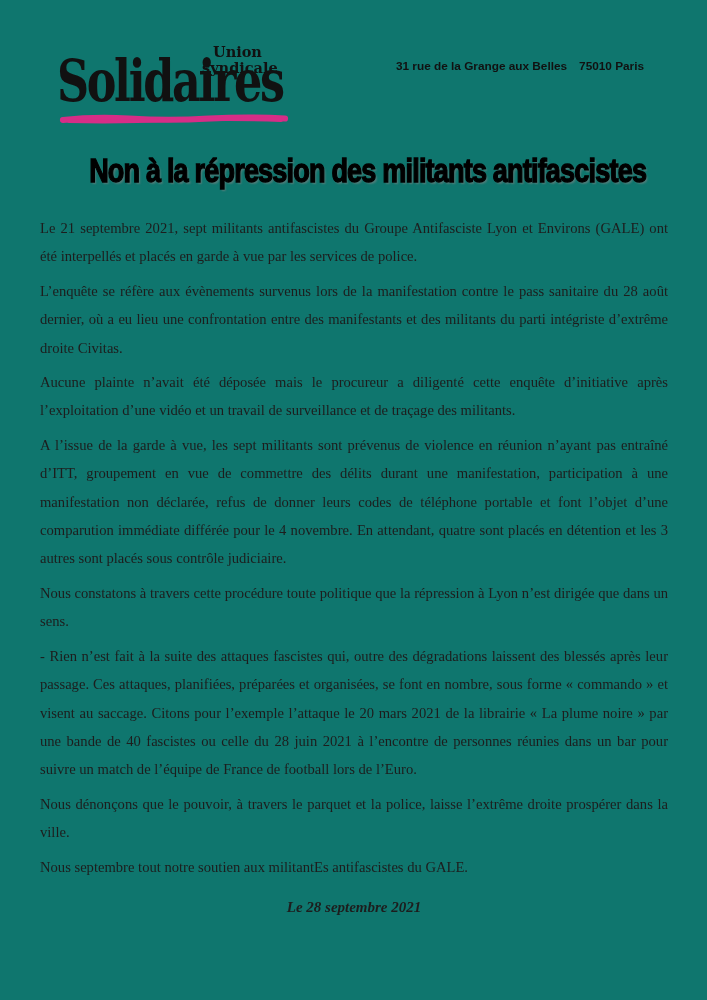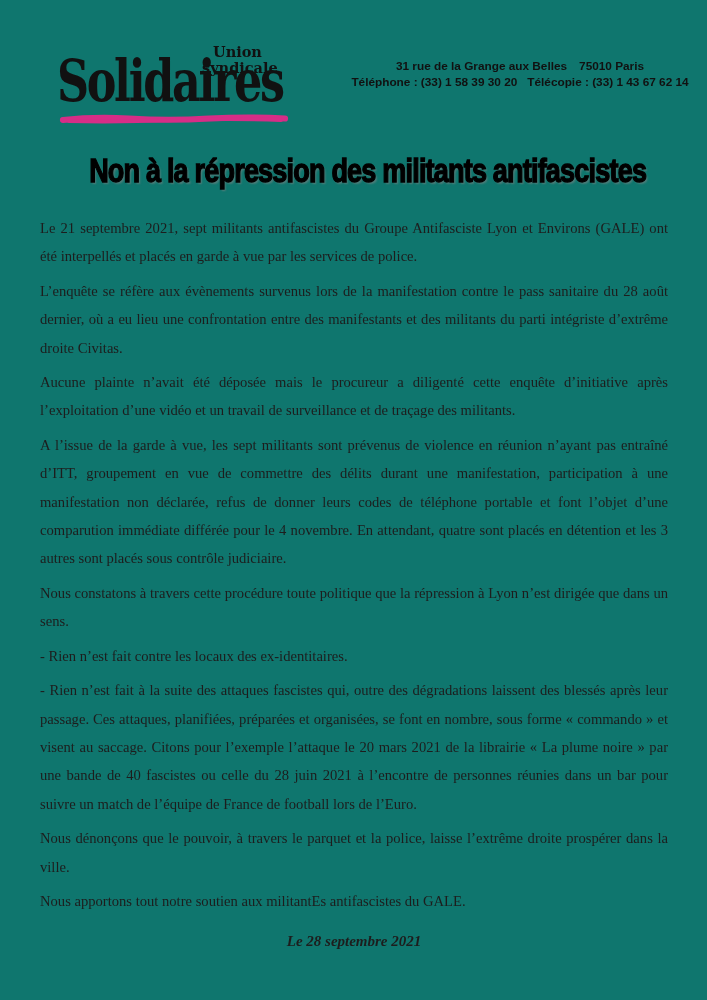--- a/index.html
+++ b/index.html
@@ -85,36 +85,31 @@
       <path d="M4,8 Q35,4.5 70,6.5 Q110,9 150,6.5 Q190,4.5 226,6.5" fill="none" stroke="#d62d87" stroke-width="6.2" stroke-linecap="round"></path>
       <path d="M10,9 Q60,10 115,8 Q170,6 222,8" fill="none" stroke="#d62d87" stroke-width="4.2" stroke-linecap="round"></path>
     </svg>
   </div>
 
   <div class="contact">
     <div class="contact-line">
       <span class="gap12">31 rue de la Grange aux Belles</span>
       <span>75010 Paris</span>
     </div>
-    <div class="contact-line">
-      <span class="gap10">Téléphone : (33) 1 58 39 30 20</span>
-      <span>Télécopie : (33) 1 43 67 62 14</span>
-    </div>
   </div>
 
   <div class="headline-wrap">
     <span class="headline">Non à la répression des militants antifascistes</span>
   </div>
 
   <div class="body-text">
     <p>Le 21 septembre 2021, sept militants antifascistes du Groupe Antifasciste Lyon et Environs (GALE) ont été interpellés et placés en garde à vue par les services de police.</p>
     <p>L’enquête se réfère aux évènements survenus lors de la manifestation contre le pass sanitaire du 28 août dernier, où a eu lieu une confrontation entre des manifestants et des militants du parti intégriste d’extrême droite Civitas.</p>
     <p>Aucune plainte n’avait été déposée mais le procureur a diligenté cette enquête d’initiative après l’exploitation d’une vidéo et un travail de surveillance et de traçage des militants.</p>
     <p>A l’issue de la garde à vue, les sept militants sont prévenus de violence en réunion n’ayant pas entraîné d’ITT, groupement en vue de commettre des délits durant une manifestation, participation à une manifestation non déclarée, refus de donner leurs codes de téléphone portable et font l’objet d’une comparution immédiate différée pour le 4 novembre. En attendant, quatre sont placés en détention et les 3 autres sont placés sous contrôle judiciaire.</p>
     <p>Nous constatons à travers cette procédure toute politique que la répression à Lyon n’est dirigée que dans un sens.</p>
-    <p>- Rien n’est fait contre les locaux des ex-identitaires.</p>
     <p>- Rien n’est fait à la suite des attaques fascistes qui, outre des dégradations laissent des blessés après leur passage. Ces attaques, planifiées, préparées et organisées, se font en nombre, sous forme « commando » et visent au saccage. Citons pour l’exemple l’attaque le 20 mars 2021 de la librairie « La plume noire » par une bande de 40 fascistes ou celle du 28 juin 2021 à l’encontre de personnes réunies dans un bar pour suivre un match de l’équipe de France de football lors de l’Euro.</p>
     <p>Nous dénonçons que le pouvoir, à travers le parquet et la police, laisse l’extrême droite prospérer dans la ville.</p>
-    <p>Nous apportons tout notre soutien aux militantEs antifascistes du GALE.</p>
+    <p>Nous septembre tout notre soutien aux militantEs antifascistes du GALE.</p>
     <div class="date-line">Le 28 septembre 2021</div>
   </div>
 
 </div>
 
 </body></html>

